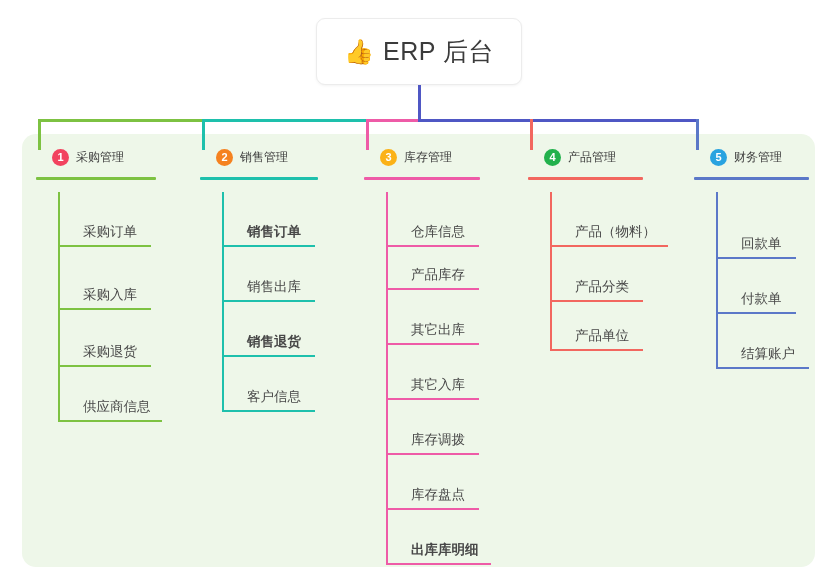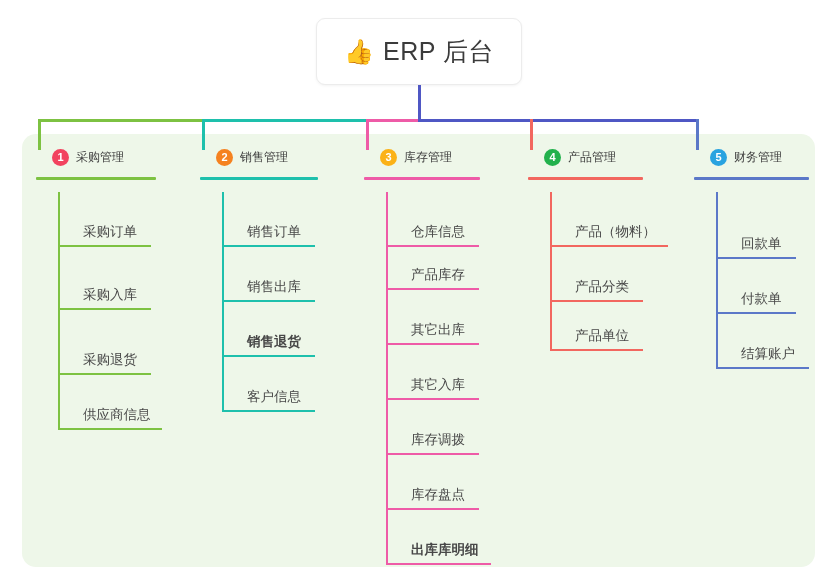--- a/index.html
+++ b/index.html
@@ -159,36 +159,36 @@
           <span class="col-title">采购管理</span>
         </div>
         <div class="col-rule" style="width: 120px; background: rgb(125, 194, 66);"></div>
         <div class="leaves">
           <div class="leaf" style="height: 55px; width: 93px; border-left-color: rgb(125, 194, 66); border-bottom-color: rgb(125, 194, 66);">
             <span class="leaf-label">采购订单</span>
           </div>
           <div class="leaf" style="height: 63px; width: 93px; border-left-color: rgb(125, 194, 66); border-bottom-color: rgb(125, 194, 66);">
             <span class="leaf-label">采购入库</span>
           </div>
-          <div class="leaf" style="height: 65px; width: 93px; border-left-color: rgb(125, 194, 66); border-bottom-color: rgb(125, 194, 66);">
+          <div class="leaf" style="height: 57px; width: 93px; border-left-color: rgb(125, 194, 66); border-bottom-color: rgb(125, 194, 66);">
             <span class="leaf-label">采购退货</span>
           </div>
           <div class="leaf" style="height: 55px; width: 104px; border-left-color: rgb(125, 194, 66); border-bottom-color: rgb(125, 194, 66);">
             <span class="leaf-label">供应商信息</span>
           </div>
         </div>
       </div>
       <div class="column" style="left: 200px; width: 122px;">
         <div class="col-head">
           <span class="badge" style="background: rgb(245, 130, 32);">2</span>
           <span class="col-title">销售管理</span>
         </div>
         <div class="col-rule" style="width: 118px; background: rgb(30, 192, 172);"></div>
         <div class="leaves">
-          <div class="leaf" style="height: 55px; width: 93px; border-left-color: rgb(30, 192, 172); border-bottom-color: rgb(30, 192, 172);">
+          <div class="leaf" style="height: 55px; width: 93px; border-left-color: rgb(30, 192, 172); border-bottom-color: rgb(30, 192, 172); font-weight: bold;">
             <span class="leaf-label">销售订单</span>
           </div>
           <div class="leaf" style="height: 55px; width: 93px; border-left-color: rgb(30, 192, 172); border-bottom-color: rgb(30, 192, 172);">
             <span class="leaf-label">销售出库</span>
           </div>
           <div class="leaf" style="height: 55px; width: 93px; border-left-color: rgb(30, 192, 172); border-bottom-color: rgb(30, 192, 172); font-weight: bold;">
             <span class="leaf-label">销售退货</span>
           </div>
           <div class="leaf" style="height: 55px; width: 93px; border-left-color: rgb(30, 192, 172); border-bottom-color: rgb(30, 192, 172);">
             <span class="leaf-label">客户信息</span>

